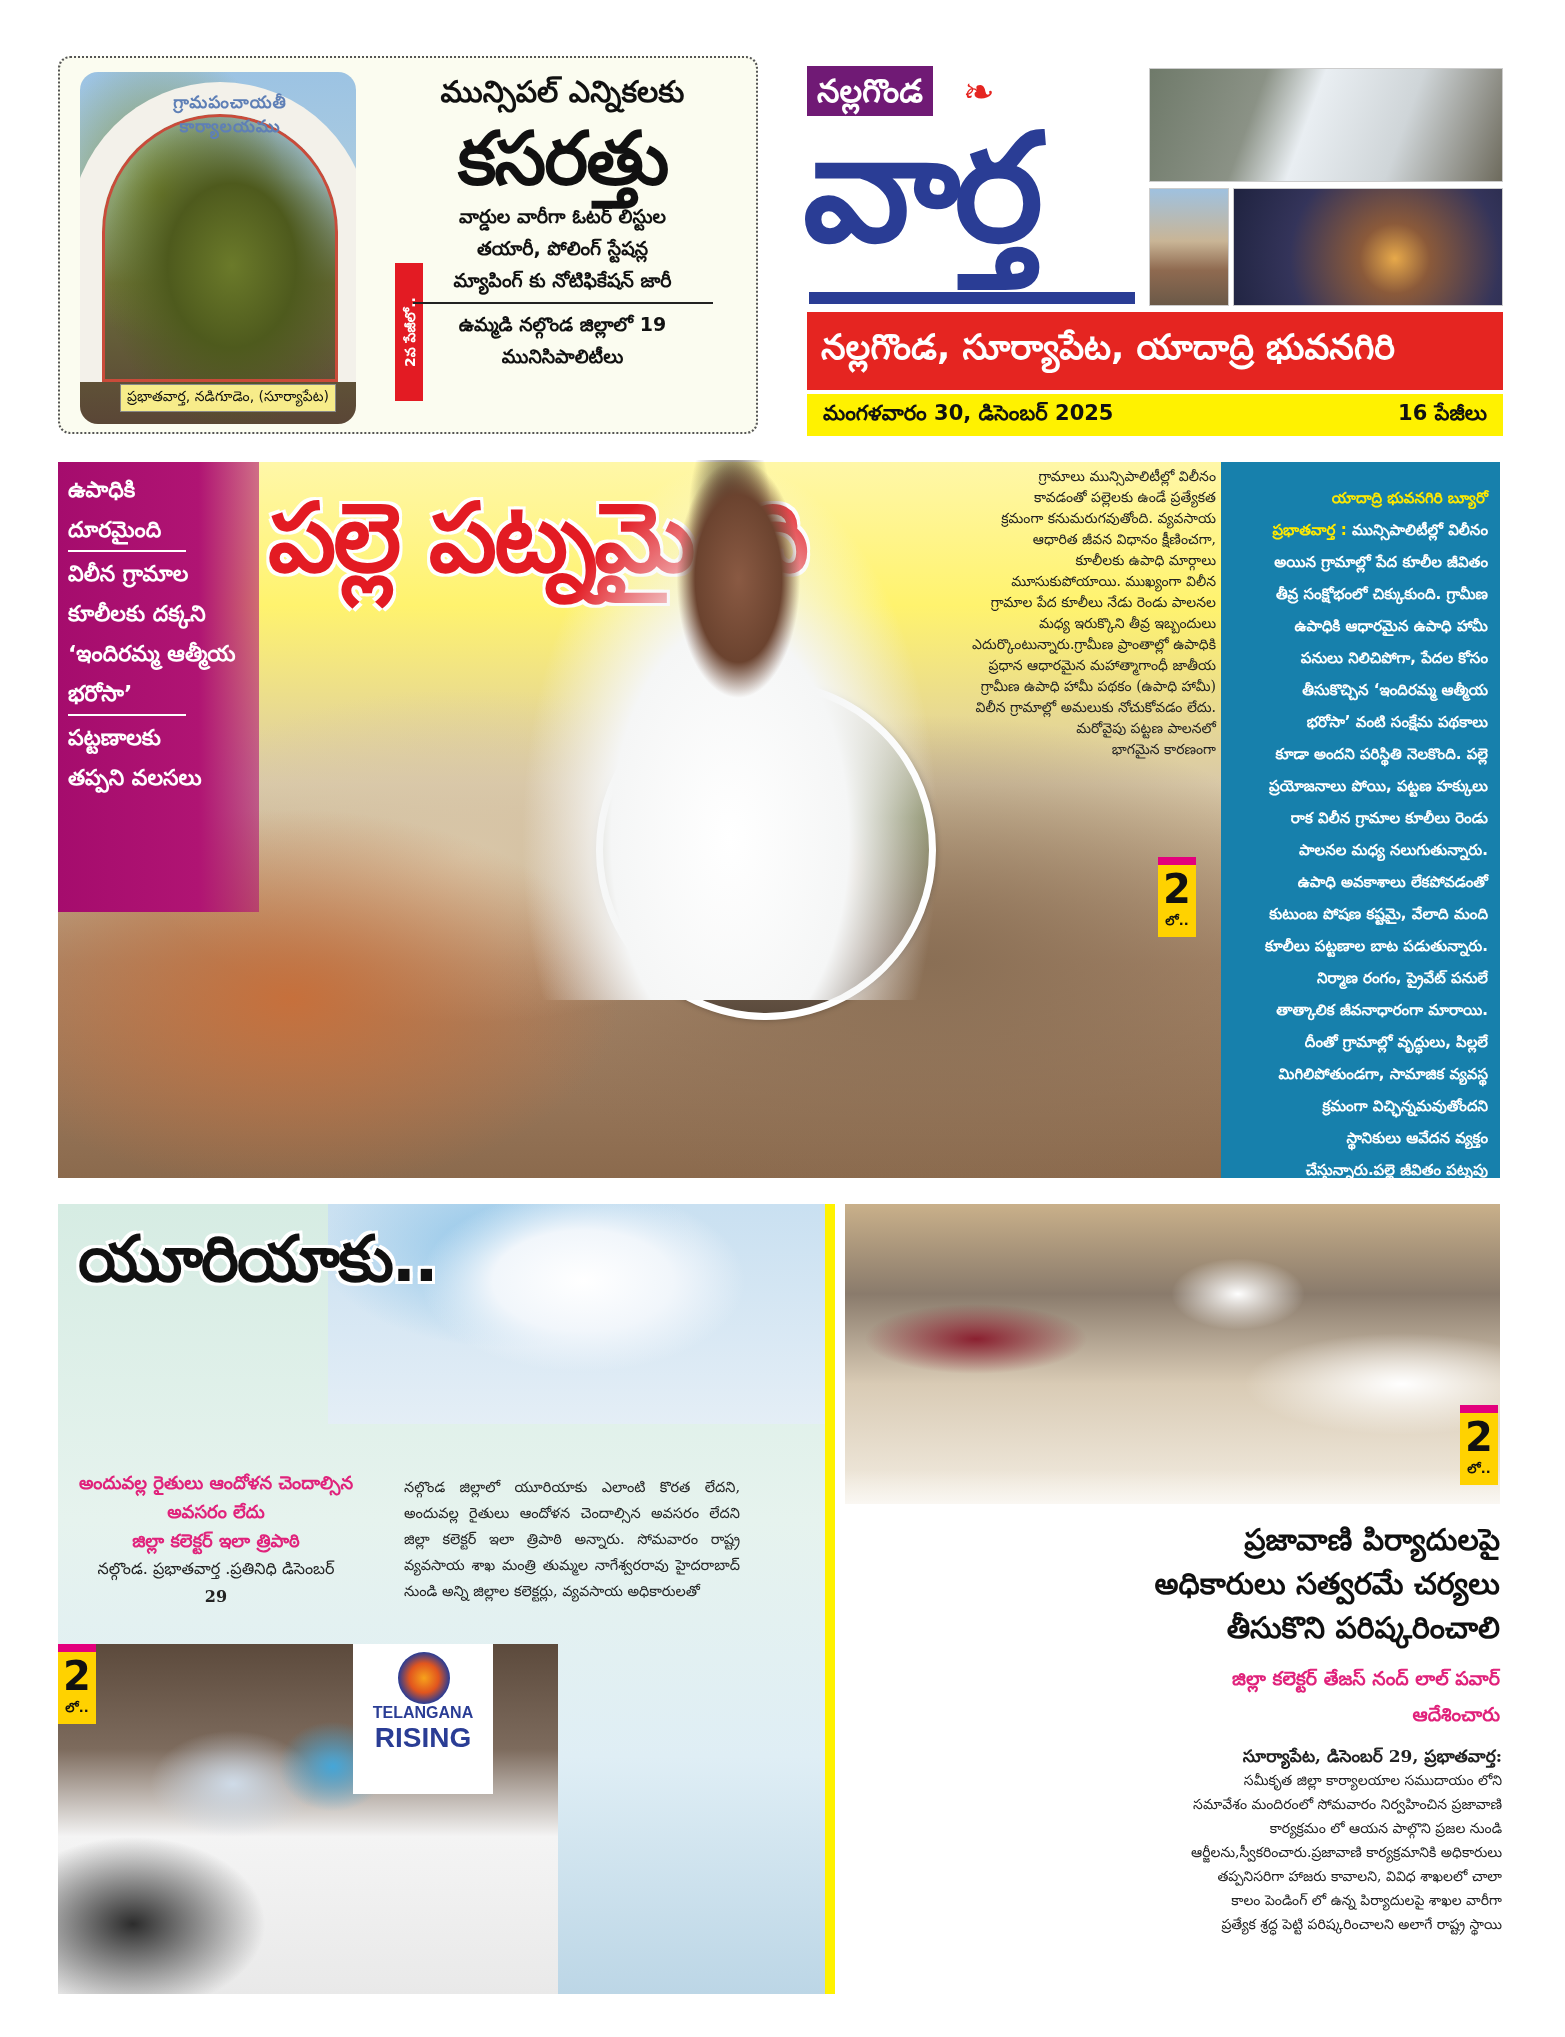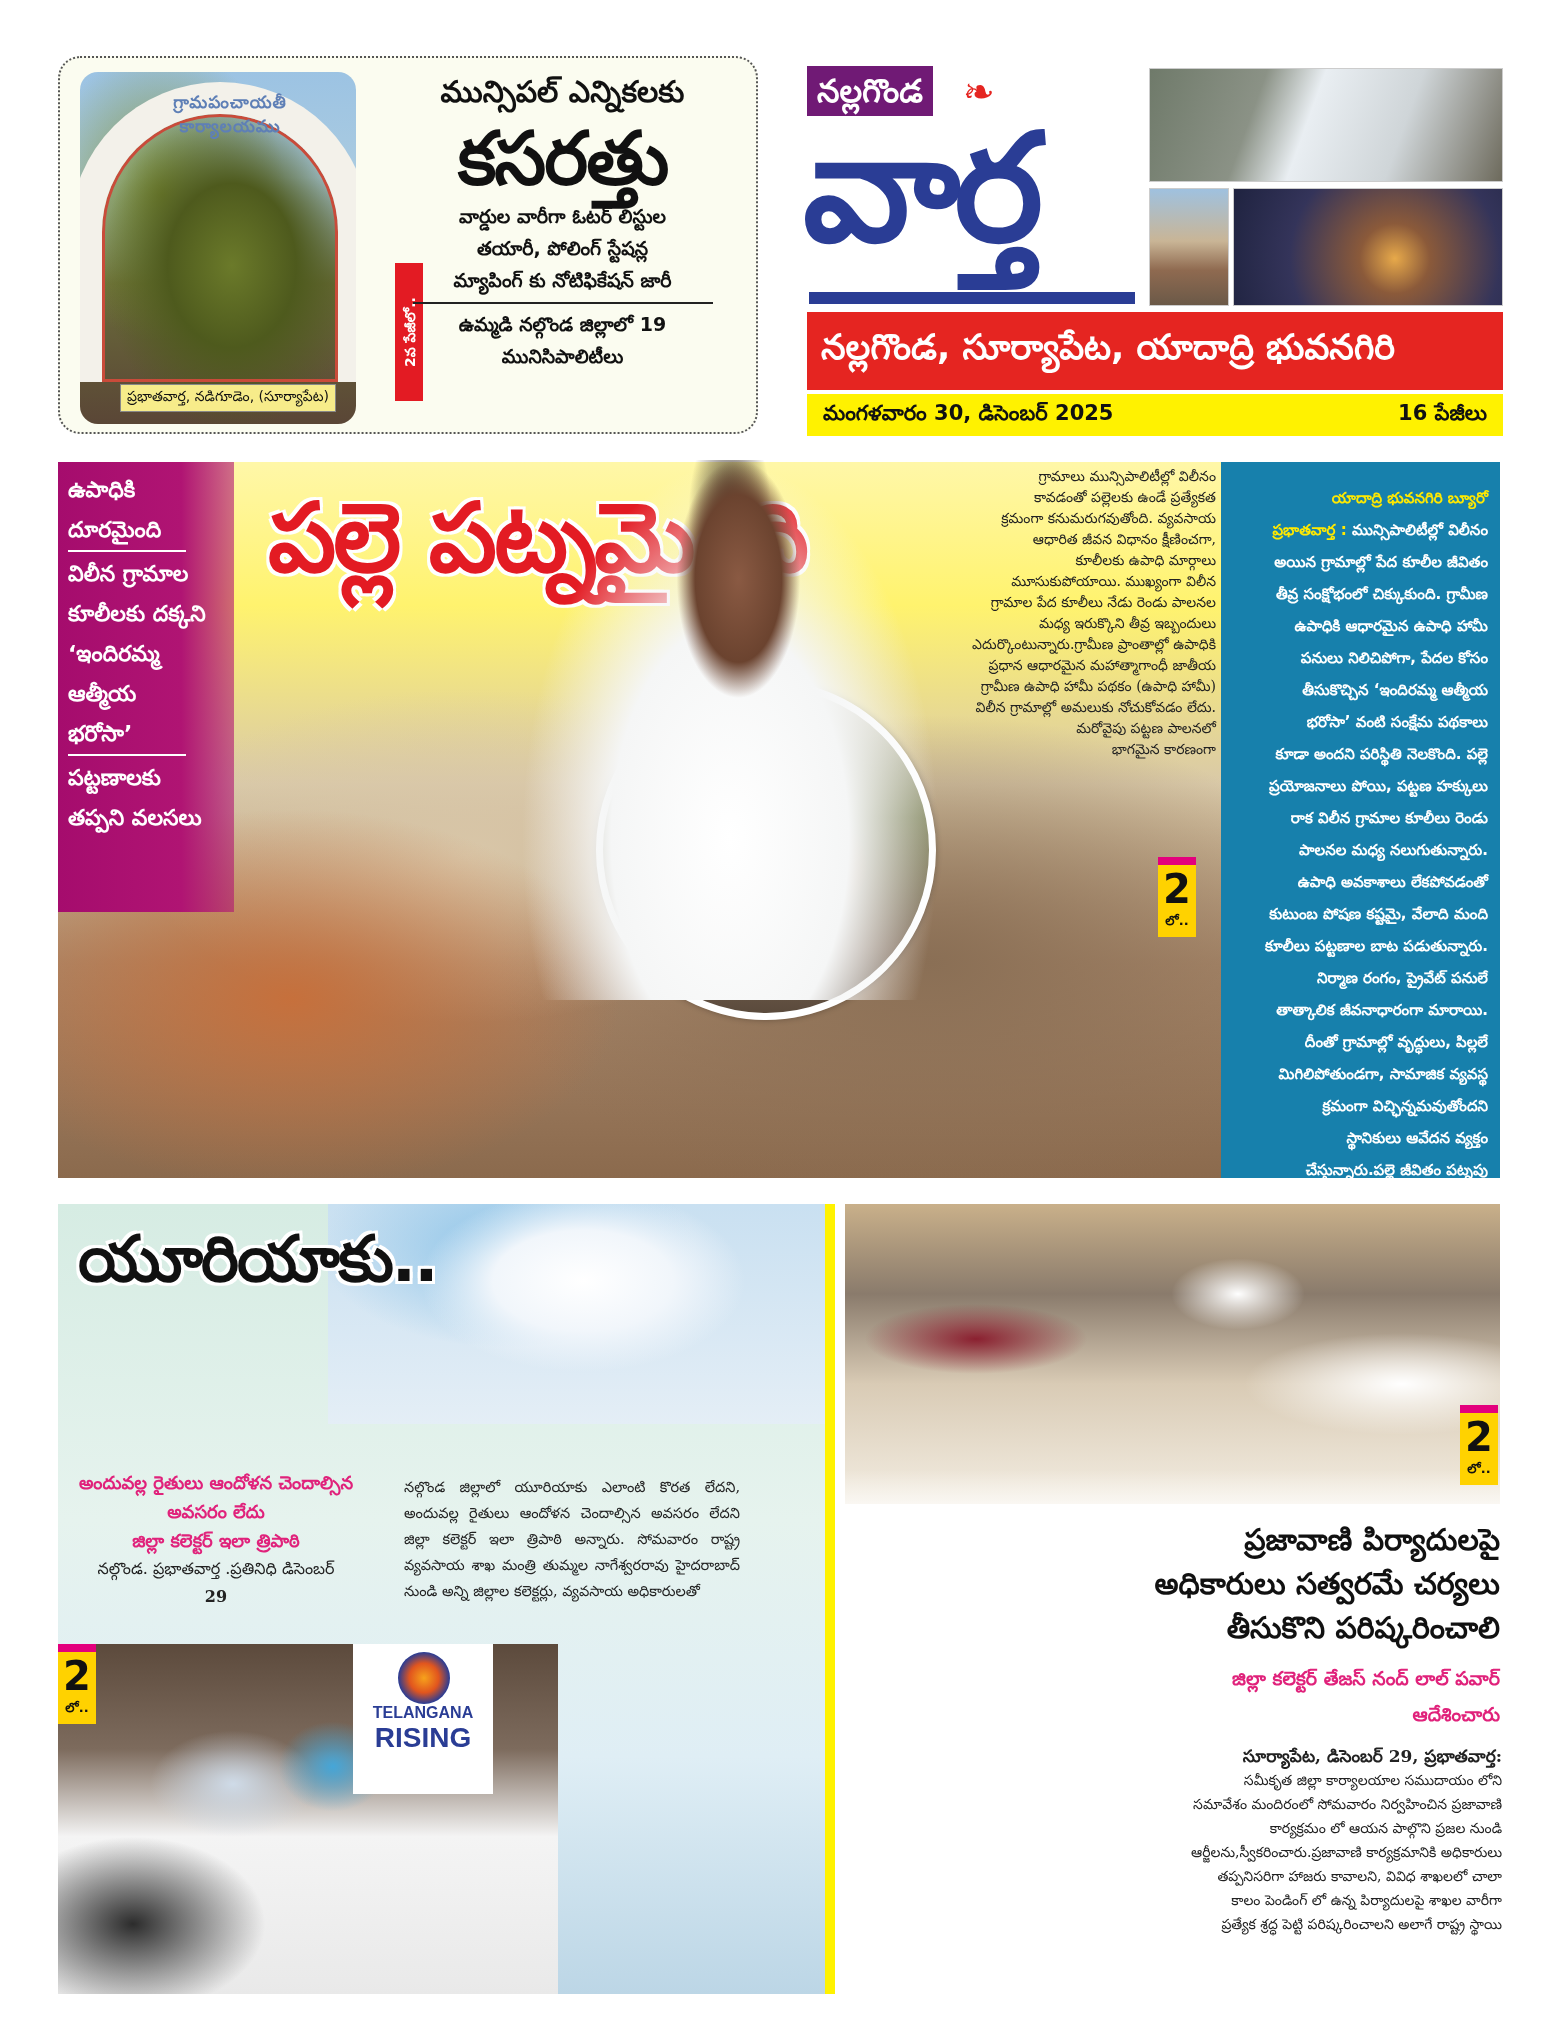--- a/index.html
+++ b/index.html
@@ -2,21 +2,21 @@
 <html><head>
 <meta charset="utf-8">
 <style>
   * { box-sizing: border-box; margin: 0; padding: 0; }
   html, body { width: 1565px; height: 2037px; background: #ffffff; overflow: hidden; }
   body { font-family: "DejaVu Sans", sans-serif; color: #111; position: relative; }
 
   
   .teaser-box {
     position: absolute; left: 58px; top: 56px; width: 700px; height: 378px;
-    border: 2px dotted #555; border-radius: 22px; background: #fbfcf0;
+    border: 2px dotted #555; border-radius: 12px; background: #fbfcf0;
   }
   .teaser-photo {
     position: absolute; left: 20px; top: 14px; width: 276px; height: 352px;
     border-radius: 18px; overflow: hidden;
     background:
       radial-gradient(ellipse at 55% 55%, #6b7a2a 0%, #4e5a1d 30%, transparent 60%),
       radial-gradient(ellipse at 30% 35%, #7d8e35 0%, transparent 45%),
       linear-gradient(180deg, #9cc3e3 0%, #aacbe0 30%, #6a6b3a 60%, #5a4636 100%);
   }
   .arch {
@@ -81,21 +81,21 @@
   }
   .lead-photo {
     position: absolute; left: 0; top: 0; width: 1165px; height: 716px;
     background:
       radial-gradient(ellipse at 20% 75%, #c6703c 0%, transparent 25%),
       radial-gradient(ellipse at 35% 55%, #d9c7a9 0%, transparent 30%),
       radial-gradient(ellipse at 75% 70%, #8a6f55 0%, transparent 35%),
       linear-gradient(180deg, #fff7a8 0%, #fff36e 20%, #d9c9a8 45%, #a8876a 70%, #8b6a4d 100%);
   }
   .lead-sidebar {
-    position: absolute; left: 0; top: 0; width: 176px; height: 450px;
+    position: absolute; left: 0; top: 0; width: 201px; height: 450px;
     background: linear-gradient(90deg, #a50c6d 0%, #b01473 70%, rgba(176,20,115,0.6) 100%);
     padding: 8px 10px; color: #fff;
   }
   .lead-sidebar p { font-size: 22px; font-weight: bold; line-height: 40px; }
   .lead-sidebar .rule { height: 2px; width: 118px; background: #fff; margin: 0 0 2px; }
   .lead-head {
     position: absolute; left: 210px; top: 16px; font-size: 96px; font-weight: 900;
     color: #e31b23; line-height: 120px; letter-spacing: -3px;
     text-shadow: 3px 3px 0 #fff, -3px -3px 0 #fff, 3px -3px 0 #fff, -3px 3px 0 #fff;
   }

